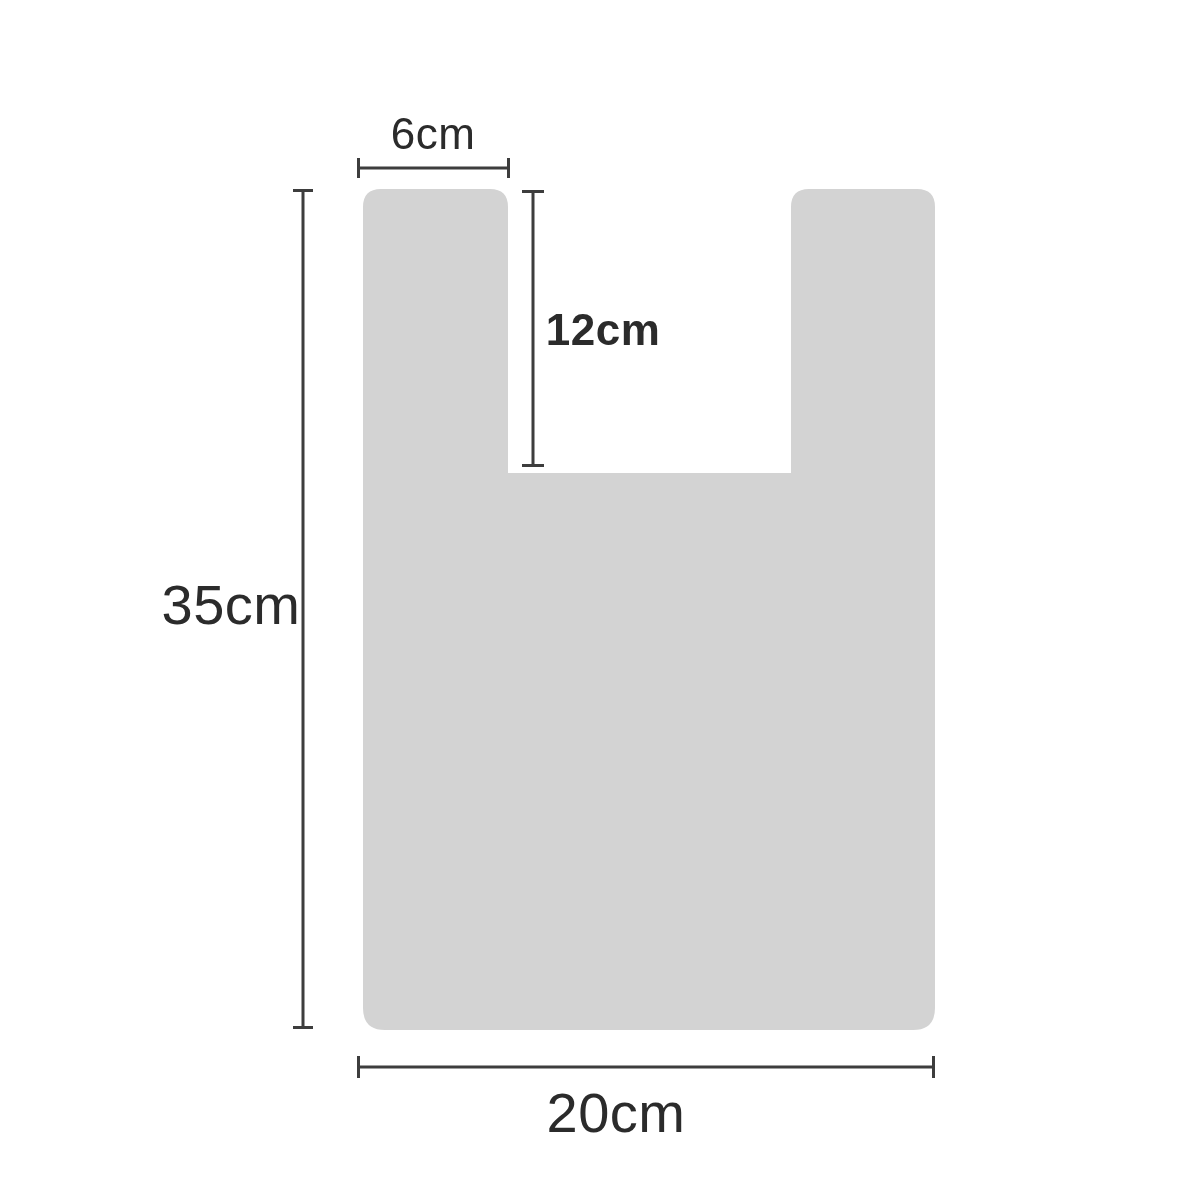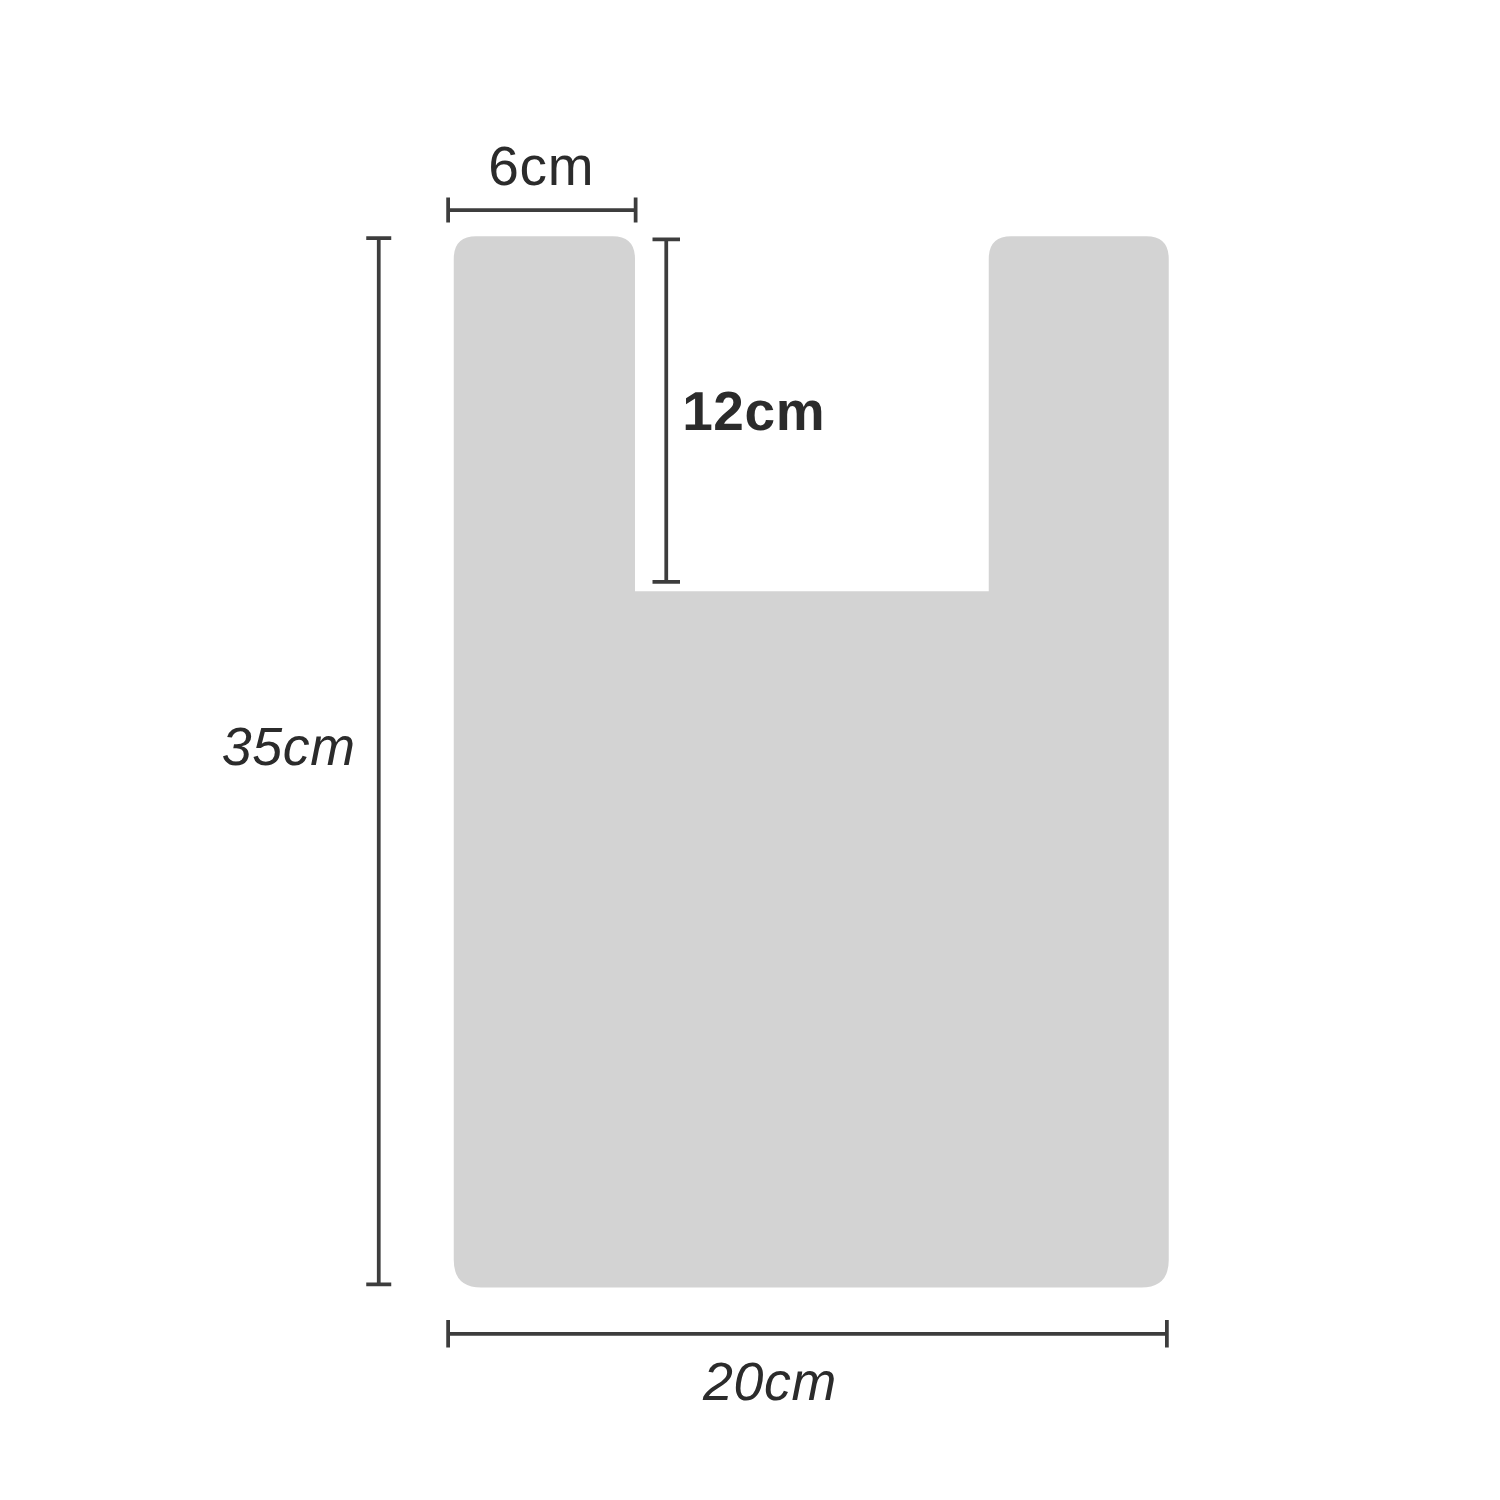--- a/index.html
+++ b/index.html
@@ -24,21 +24,21 @@
   }
   .dim-label {
     position: absolute;
     color: var(--text, #2b2b2b);
     white-space: nowrap;
     line-height: 1;
     transform: translateX(-50%);
     letter-spacing: 0.5px;
   }
   .dim-label.small { font-size: 44px; }
-  .dim-label.large { font-size: 43px; font-style: italic; }
+  .dim-label.large { font-size: 56px; }
 </style>
 </head>
 <body style="--text: #2b2b2b; --bg: #ffffff;">
 
 <div class="canvas">
 
   <svg class="diagram-svg" viewBox="0 0 1200 1200" xmlns="http://www.w3.org/2000/svg">
 
     <path d="M 363 207
              Q 363 189 381 189

